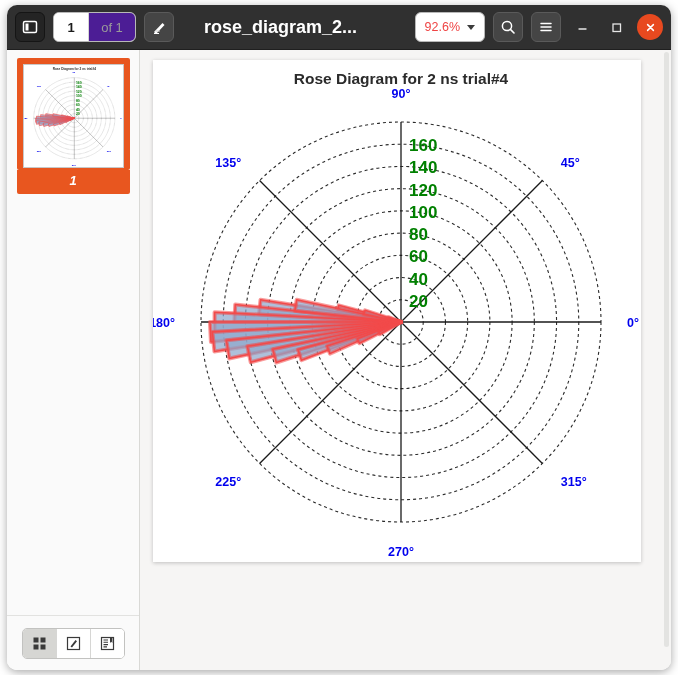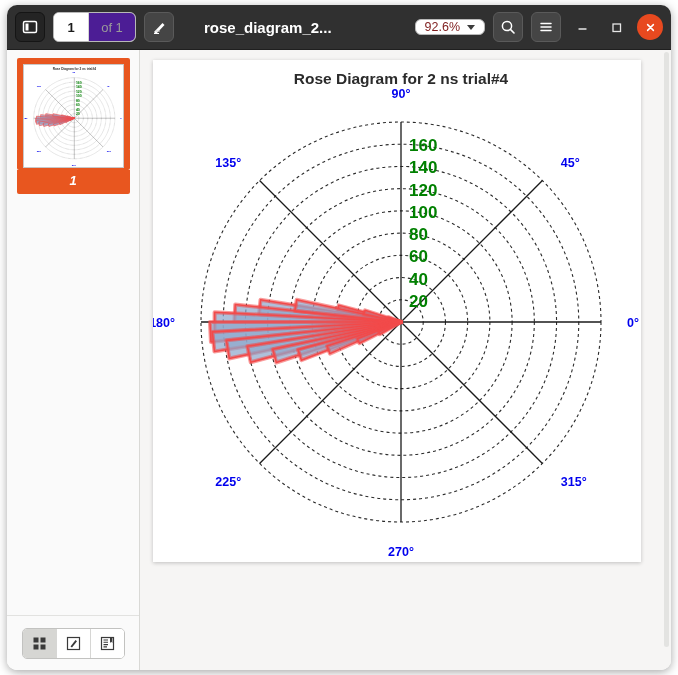--- a/index.html
+++ b/index.html
@@ -82,39 +82,39 @@
     display: flex;
     align-items: center;
     justify-content: center;
     font-size: 13px;
     color: #9a9a9a;
     background: #4c1d95;
     border-left: 1px solid #d5d5d5;
   }
   .doc-title {
     color: #ffffff;
-    font-size: 15px;
+    font-size: 18px;
     font-weight: bold;
     margin-left: 22px;
     white-space: nowrap;
     overflow: hidden;
   }
   .hb-spacer { flex: 1 1 auto; }
   .zoom-box {
-    height: 16px;
+    height: 30px;
     border-radius: 6px;
     background: #ffffff;
     border: 1px solid #b8b8b8;
     box-sizing: border-box;
     display: flex;
     align-items: center;
     padding: 0 9px;
     gap: 7px;
     font-size: 12.5px;
-    color: #7f1d1d;
+    color: #ef4444;
     cursor: pointer;
   }
   .caret-down {
     width: 0; height: 0;
     border-left: 4.5px solid transparent;
     border-right: 4.5px solid transparent;
     border-top: 5.5px solid #3b3b3b;
   }
   .win-btn {
     width: 26px; height: 26px;

